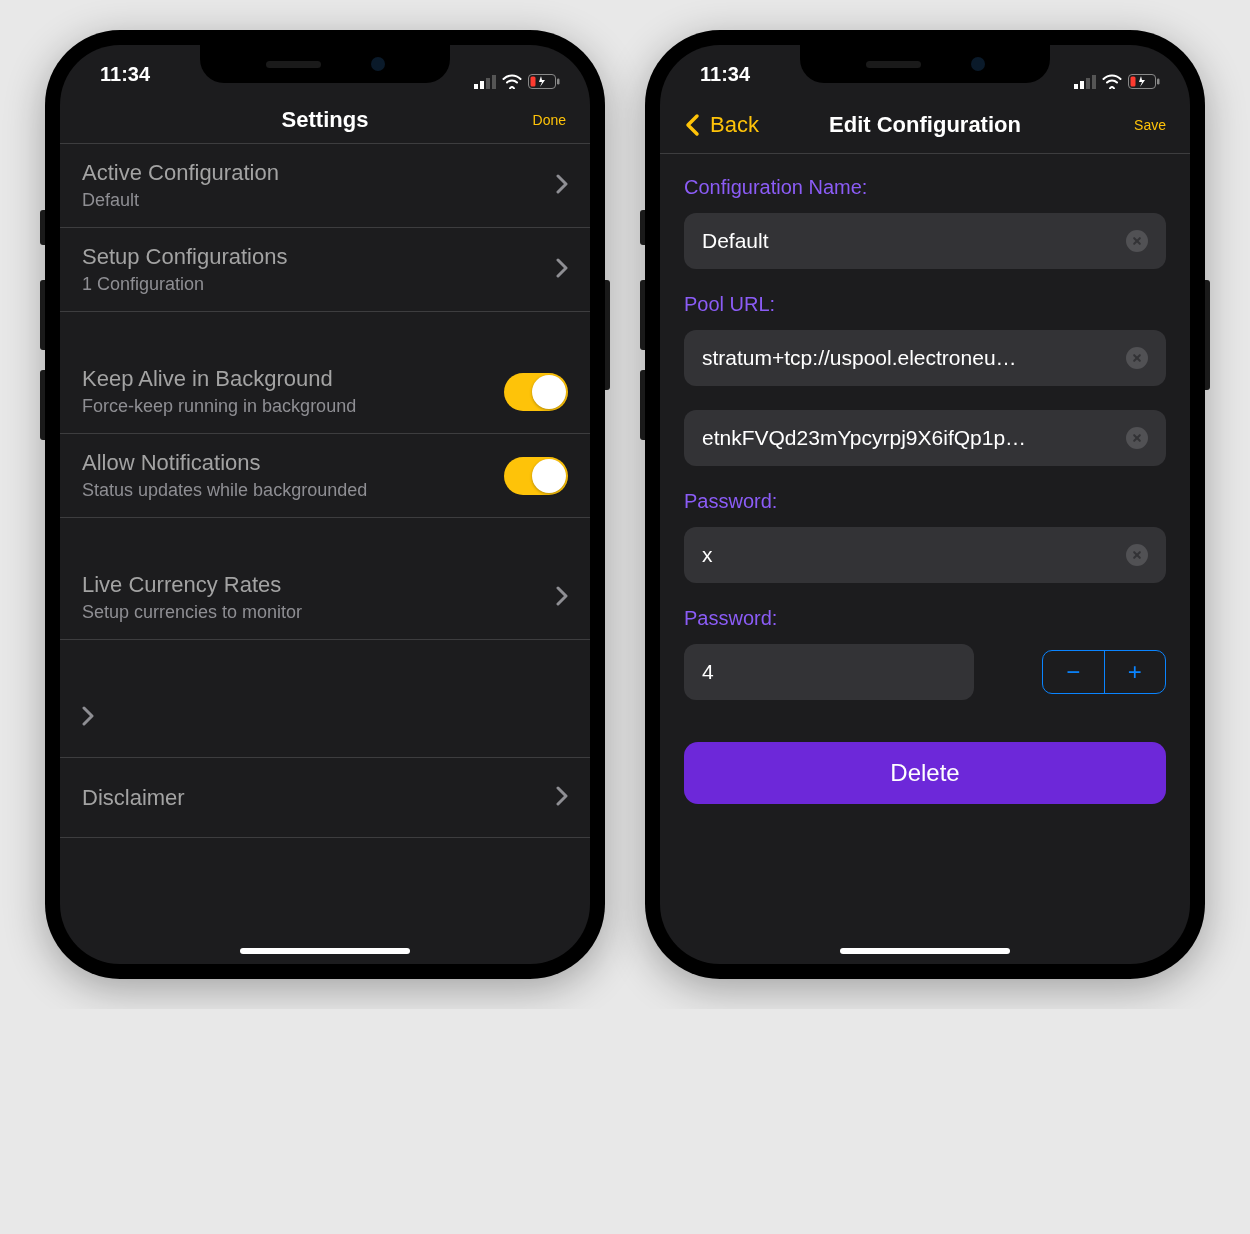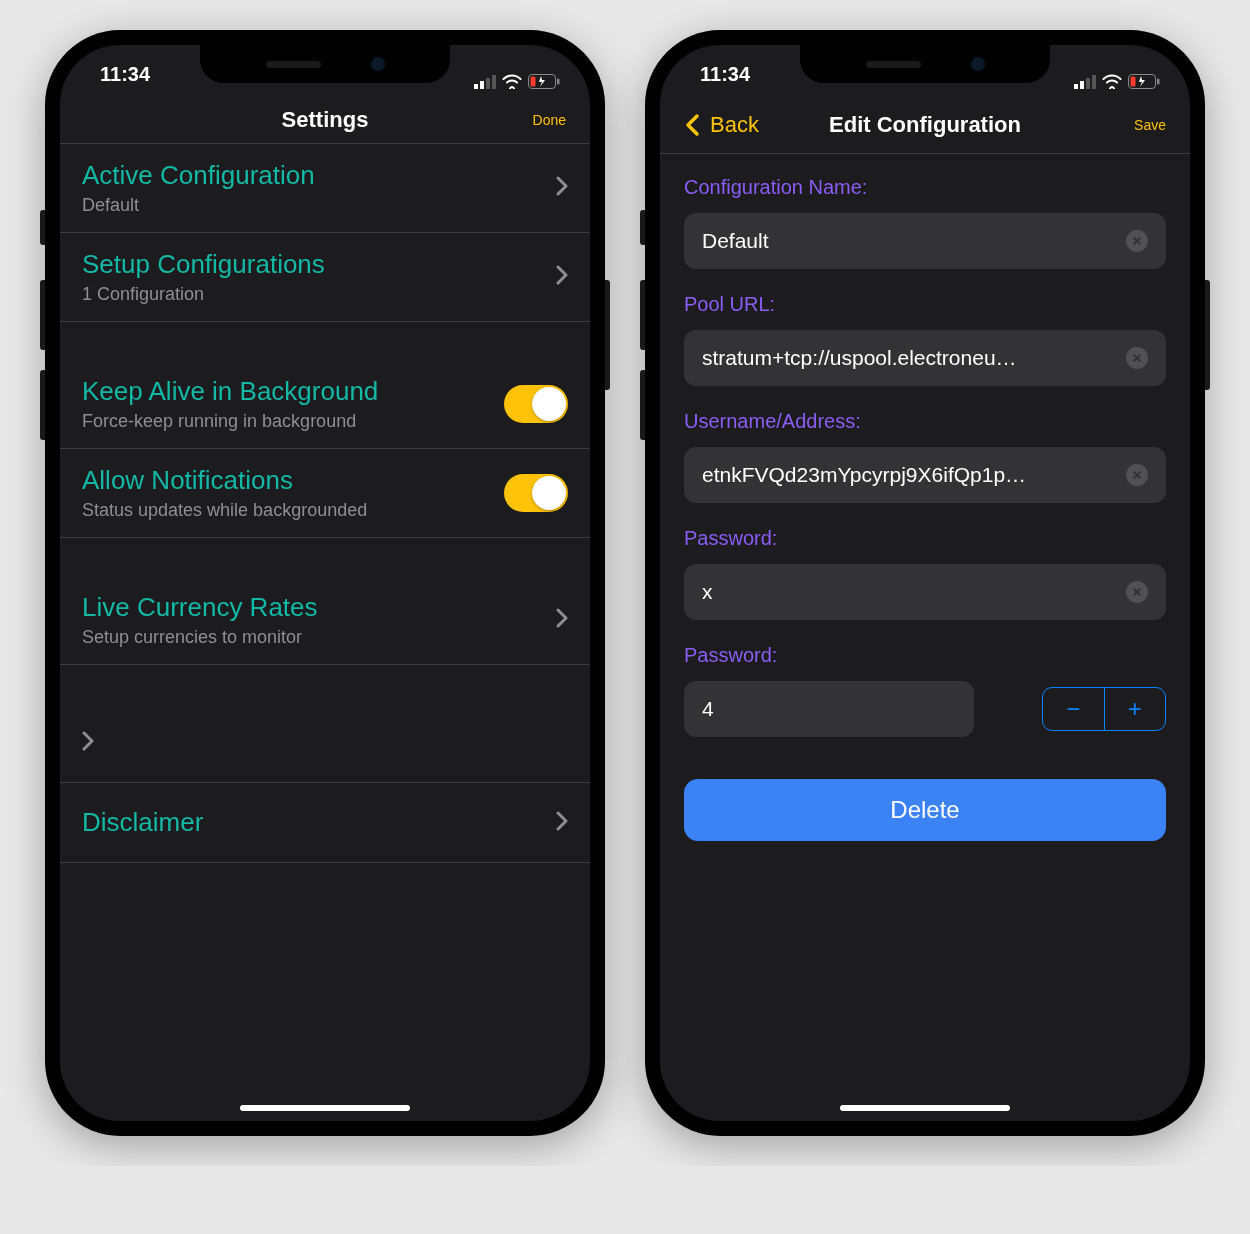--- a/index.html
+++ b/index.html
@@ -7,21 +7,21 @@
       background: #e8e8e8;
       display: flex;
       justify-content: center;
       align-items: flex-start;
       gap: 40px;
       padding: 30px;
       font-family: -apple-system, BlinkMacSystemFont, "Segoe UI", Helvetica, Arial, sans-serif;
     }
     .phone {
       width: 560px;
-      height: 1106px;
+      height: 949px;
       background: #000;
       border-radius: 75px;
       padding: 15px;
       position: relative;
       box-shadow: 0 10px 40px rgba(0,0,0,0.3);
     }
     .phone-buttons-left {
       position: absolute;
       left: -5px;
       top: 180px;
@@ -98,21 +98,21 @@
     .section-gap { height: 38px; }
     .cell {
       display: flex;
       align-items: center;
       justify-content: space-between;
       padding: 16px 22px;
       border-bottom: 0.5px solid rgba(255,255,255,0.15);
       min-height: 80px;
     }
     .cell-text { flex:1; }
-    .cell-title { font-size: 26px; color:#14b8a6; }
+    .cell-title { font-size: 22px; color:#a3a3a3; }
     .cell-sub { font-size: 18px; color:#8e8e93; margin-top: 4px; }
     .chevron svg { stroke:#8e8e93; }
     .toggle {
       width: 64px;
       height: 38px;
       background: #fec309;
       border-radius: 20px;
       position: relative;
     }
     .toggle-knob {
@@ -169,21 +169,21 @@
       flex:1;
       display:flex;
       align-items:center;
       justify-content:center;
       color:#0a84ff;
       font-size:24px;
       font-weight:300;
     }
     .stepper-btn:first-child { border-right:1.5px solid #0a84ff; }
     .delete-btn {
-      background:#3b82f6;
+      background:#6d28d9;
       color:#fff;
       height: 62px;
       border-radius: 14px;
       display:flex;
       align-items:center;
       justify-content:center;
       font-size: 24px;
       font-weight: 400;
     }
     .home-indicator {
@@ -384,21 +384,20 @@
         <span class="input-val">Default</span>
         <span class="clear-btn"></span>
       </div>
 
       <div class="field-label">Pool URL:</div>
       <div class="input-wrap">
         <span class="input-val">stratum+tcp://uspool.electroneu…</span>
         <span class="clear-btn"></span>
       </div>
 
-      <div class="field-label">Username/Address:</div>
       <div class="input-wrap">
         <span class="input-val">etnkFVQd23mYpcyrpj9X6ifQp1p…</span>
         <span class="clear-btn"></span>
       </div>
 
       <div class="field-label">Password:</div>
       <div class="input-wrap">
         <span class="input-val">x</span>
         <span class="clear-btn"></span>
       </div>

